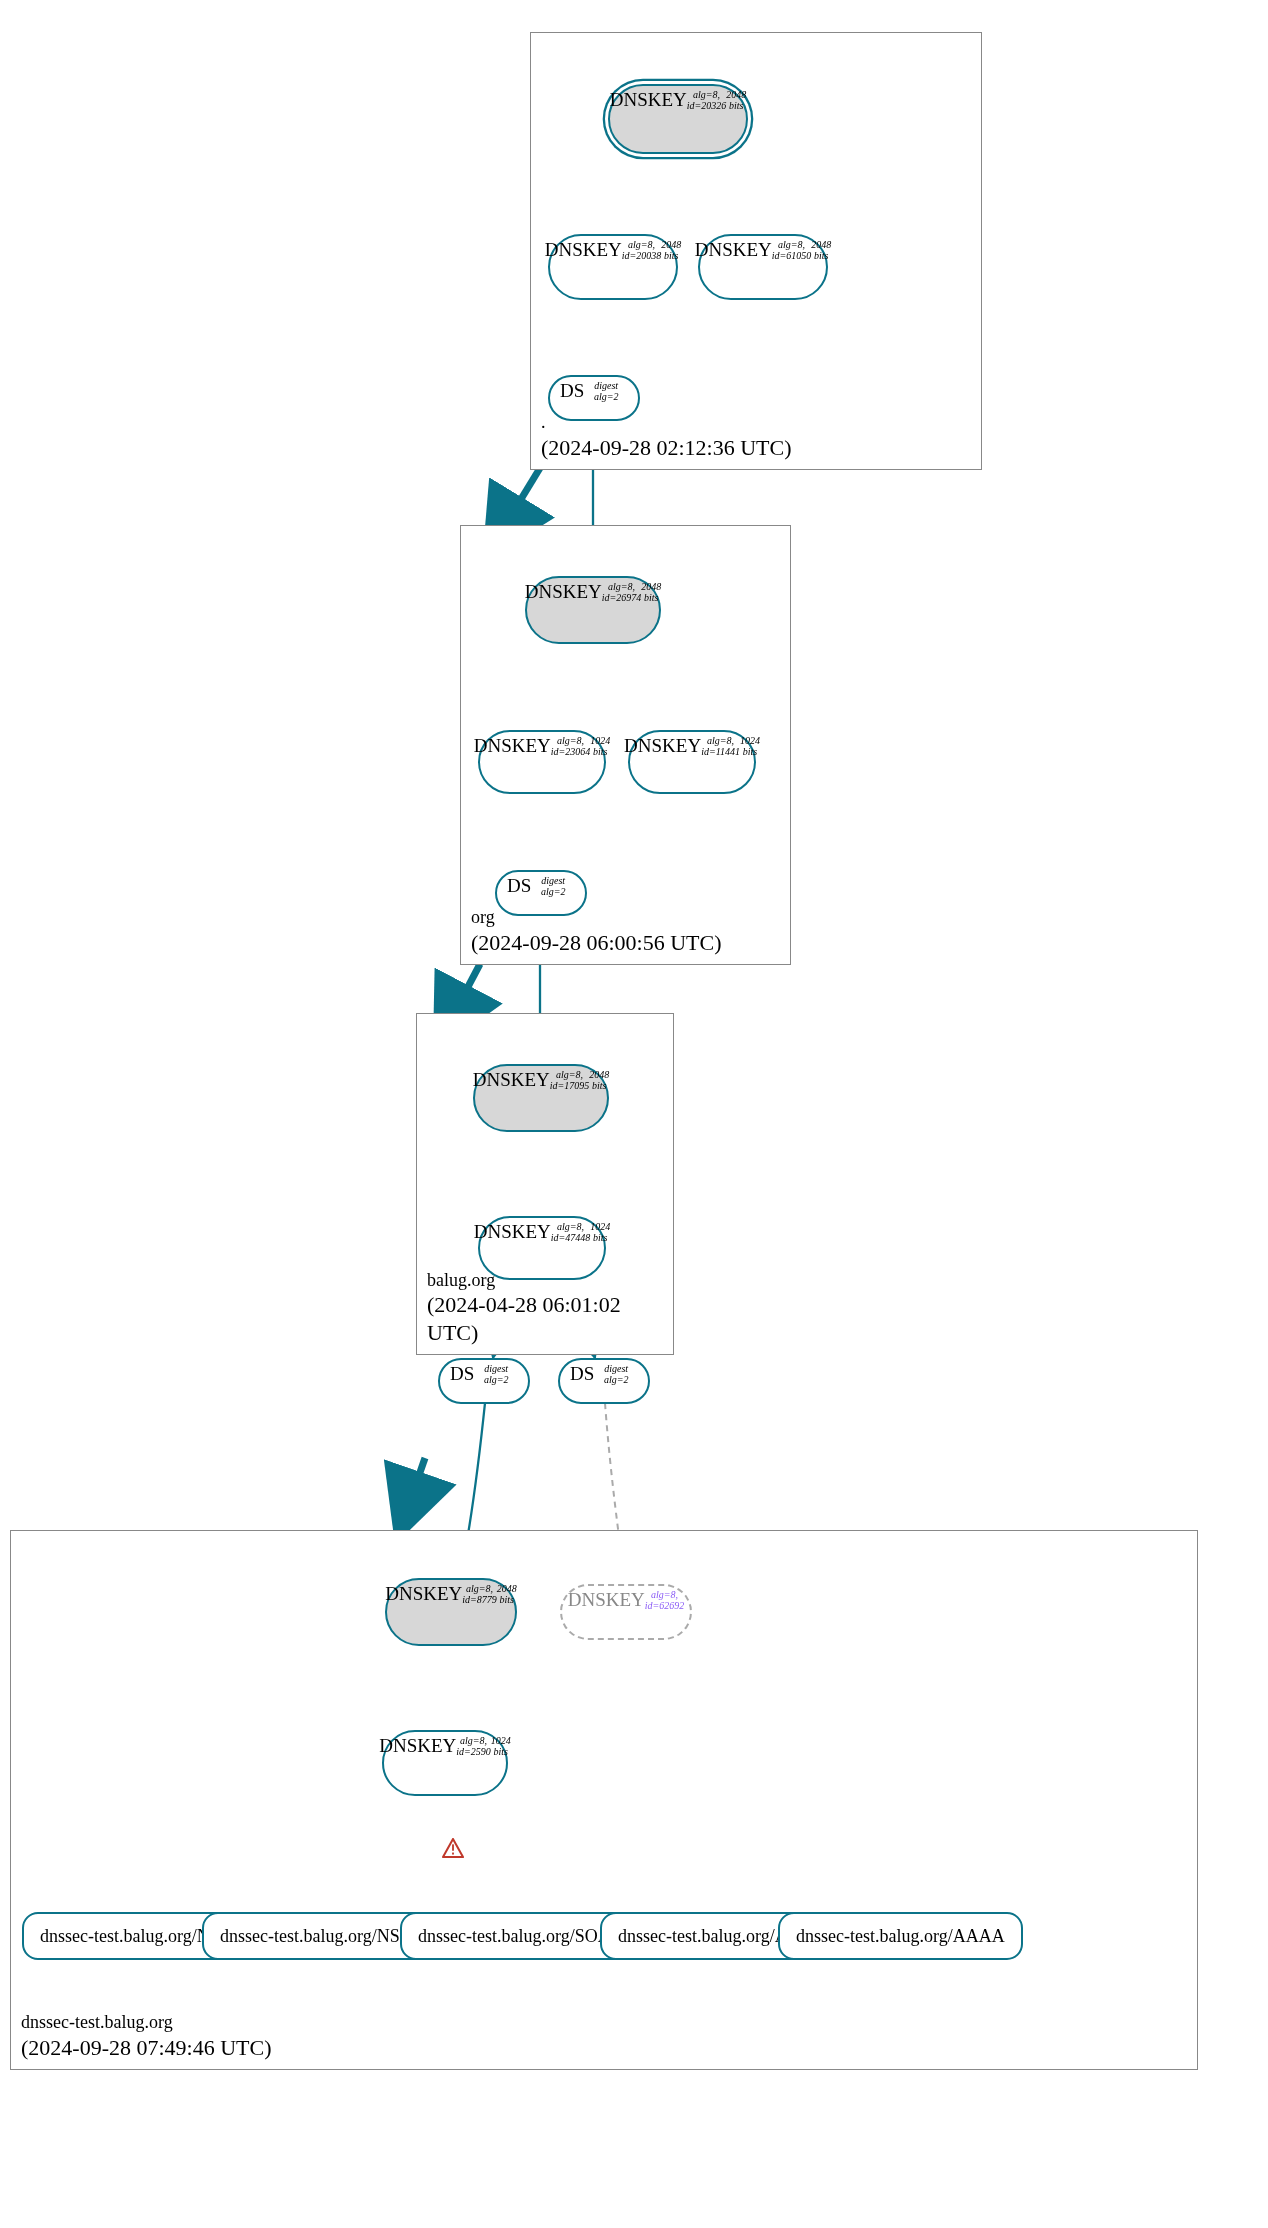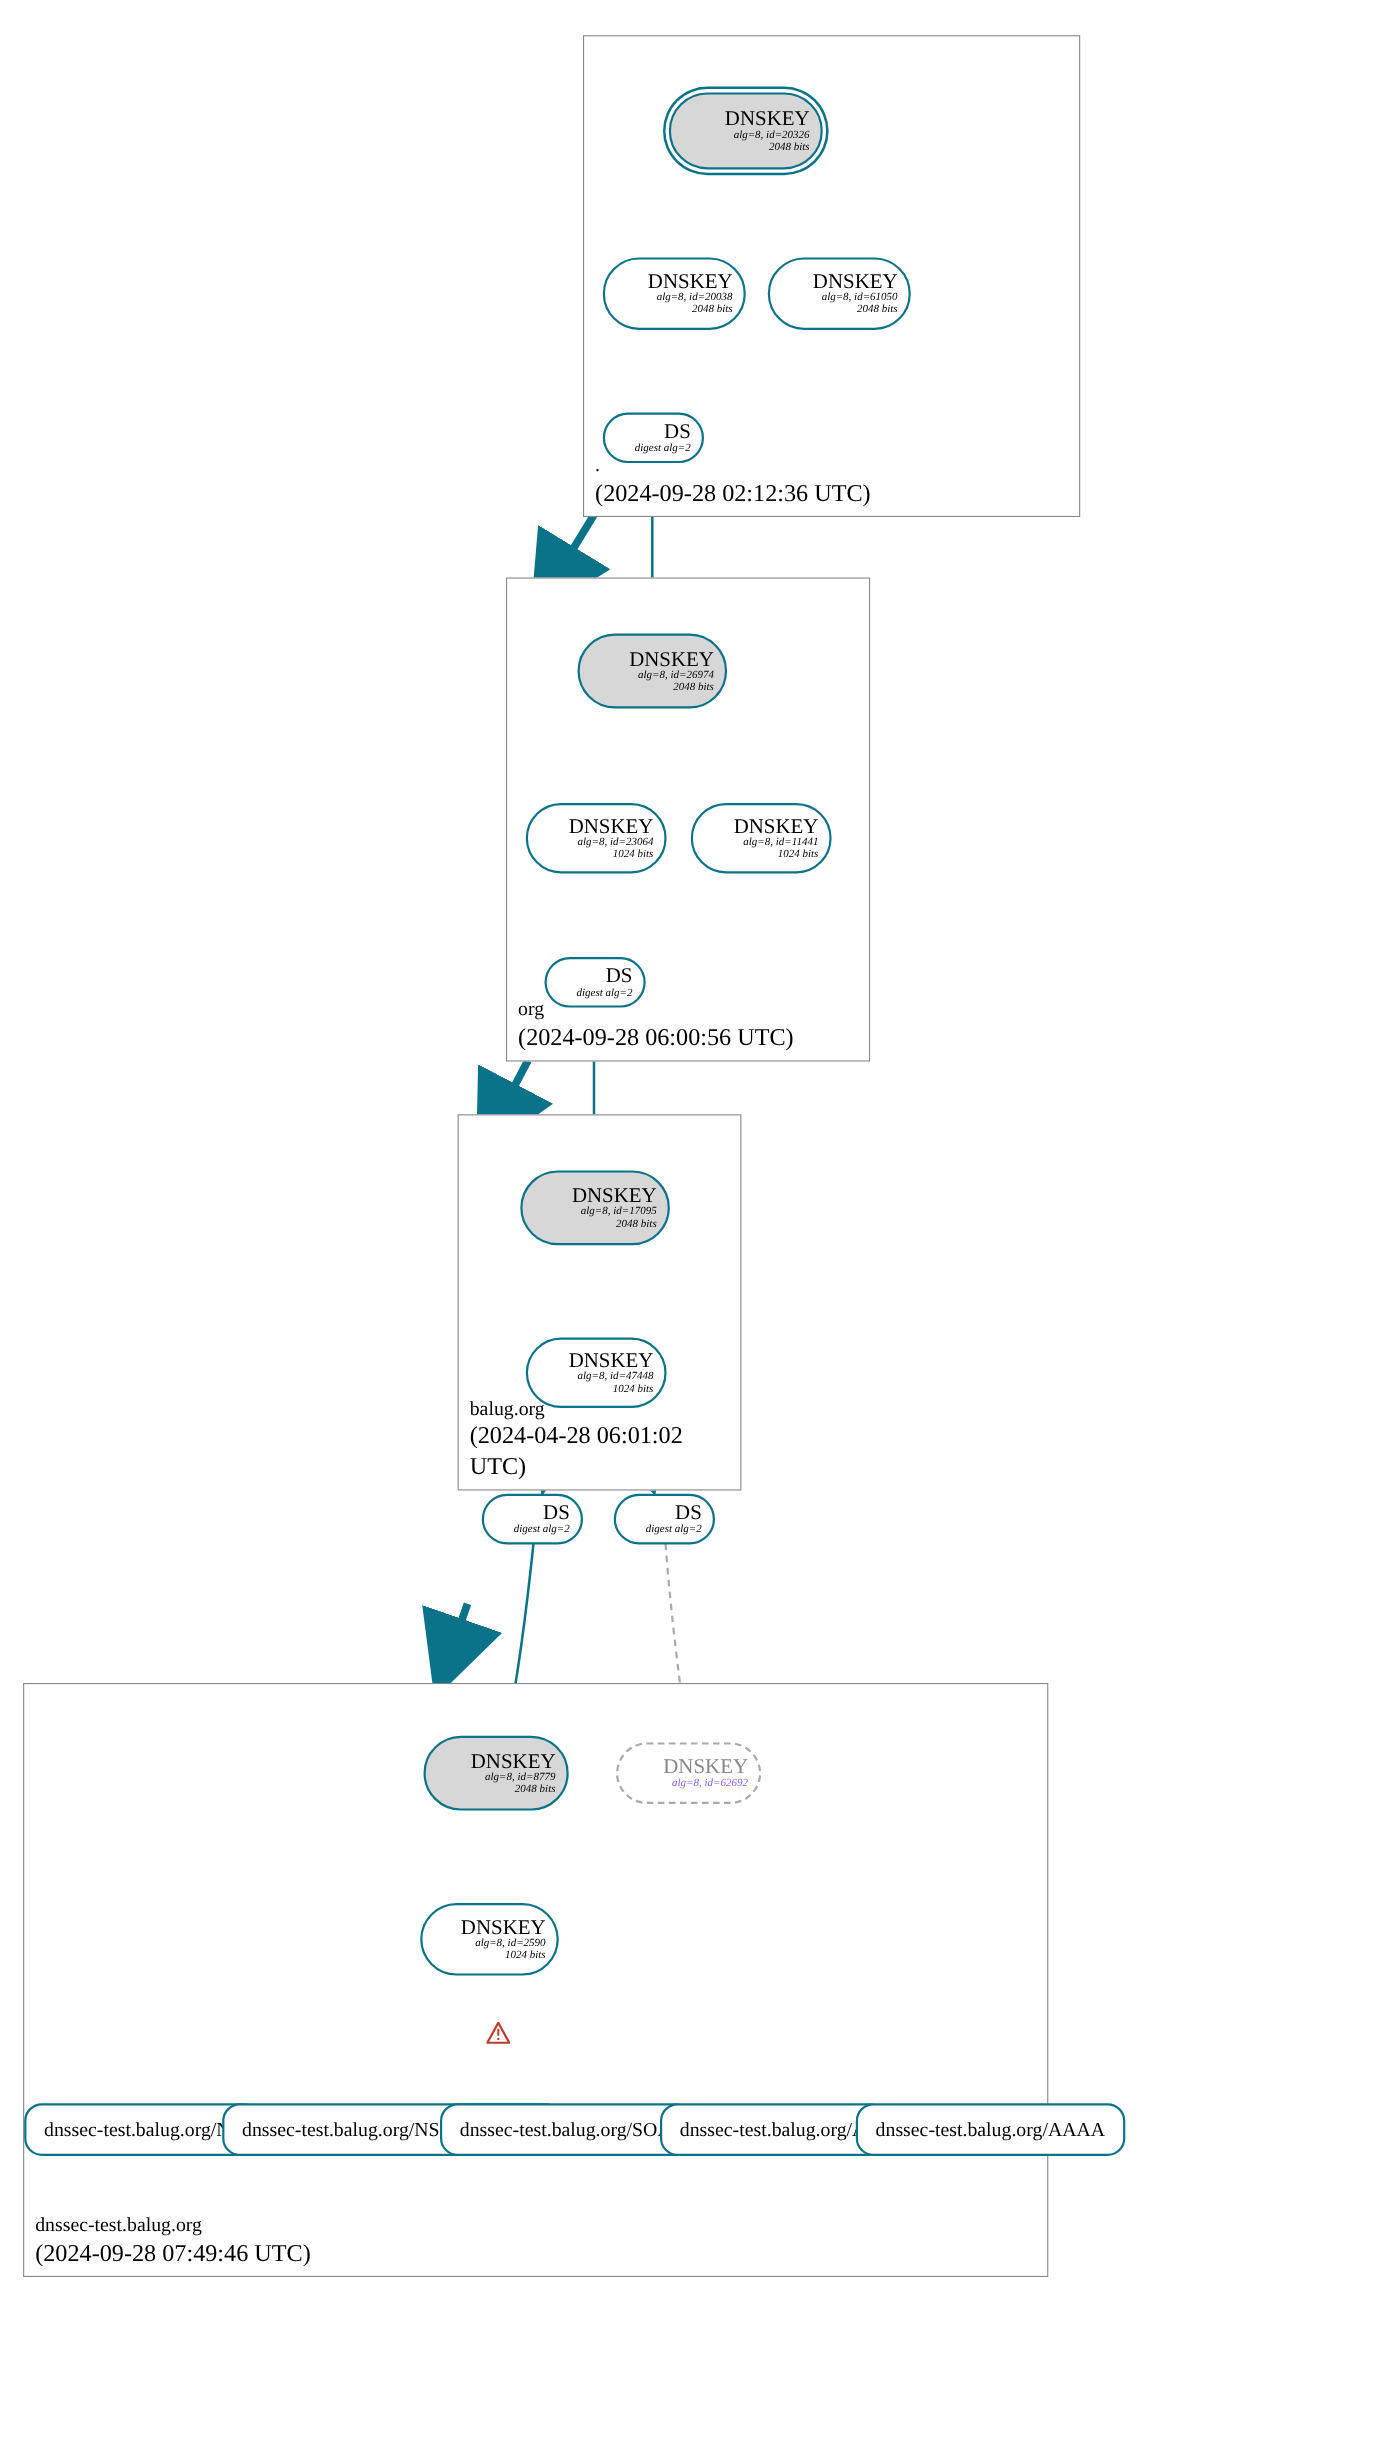--- a/index.html
+++ b/index.html
@@ -31,23 +31,23 @@
   }
   .zone-label .name { display: block; }
   .zone-label .time { display: block; font-size: 22px; }
   .node {
     position: absolute;
     border: 2.3px solid #0b7389;
     border-radius: 999px;
     background: #fff;
     text-align: center;
     display: flex;
-    flex-direction: column;
+    flex-direction: row;
     justify-content: center;
-    align-items: flex-end;
+    align-items: flex-start;
     box-sizing: border-box;
     padding: 4px 10px;
   }
   .node.filled { background: #d7d7d7; }
   .node.trust {
     
     box-shadow: 0 0 0 3px #fff, 0 0 0 5.3px #0b7389;
   }
   .node.dashed {
     border-style: dashed;
@@ -231,21 +231,21 @@
   <div class="node" style="left:438px; top:1358px; width:92px; height:46px;">
     <div class="title">DS</div>
     <div class="sub">digest alg=2</div>
   </div>
 
   <div class="node" style="left:558px; top:1358px; width:92px; height:46px;">
     <div class="title">DS</div>
     <div class="sub">digest alg=2</div>
   </div>
 
-  <div class="zone" style="left:21px; top:1530px; width:932px; height:540px;text-decoration:underline;">
+  <div class="zone" style="left:10px; top:1530px; width:1188px; height:540px;text-decoration:underline;">
     <div class="zone-label">
       <span class="name">dnssec-test.balug.org</span>
       <span class="time">(2024-09-28 07:49:46 UTC)</span>
     </div>
   </div>
 
   <div class="node filled" style="left:385px; top:1578px; width:132px; height:68px;">
     <div class="title">DNSKEY</div>
     <div class="sub">alg=8, id=8779</div>
     <div class="sub">2048 bits</div>

